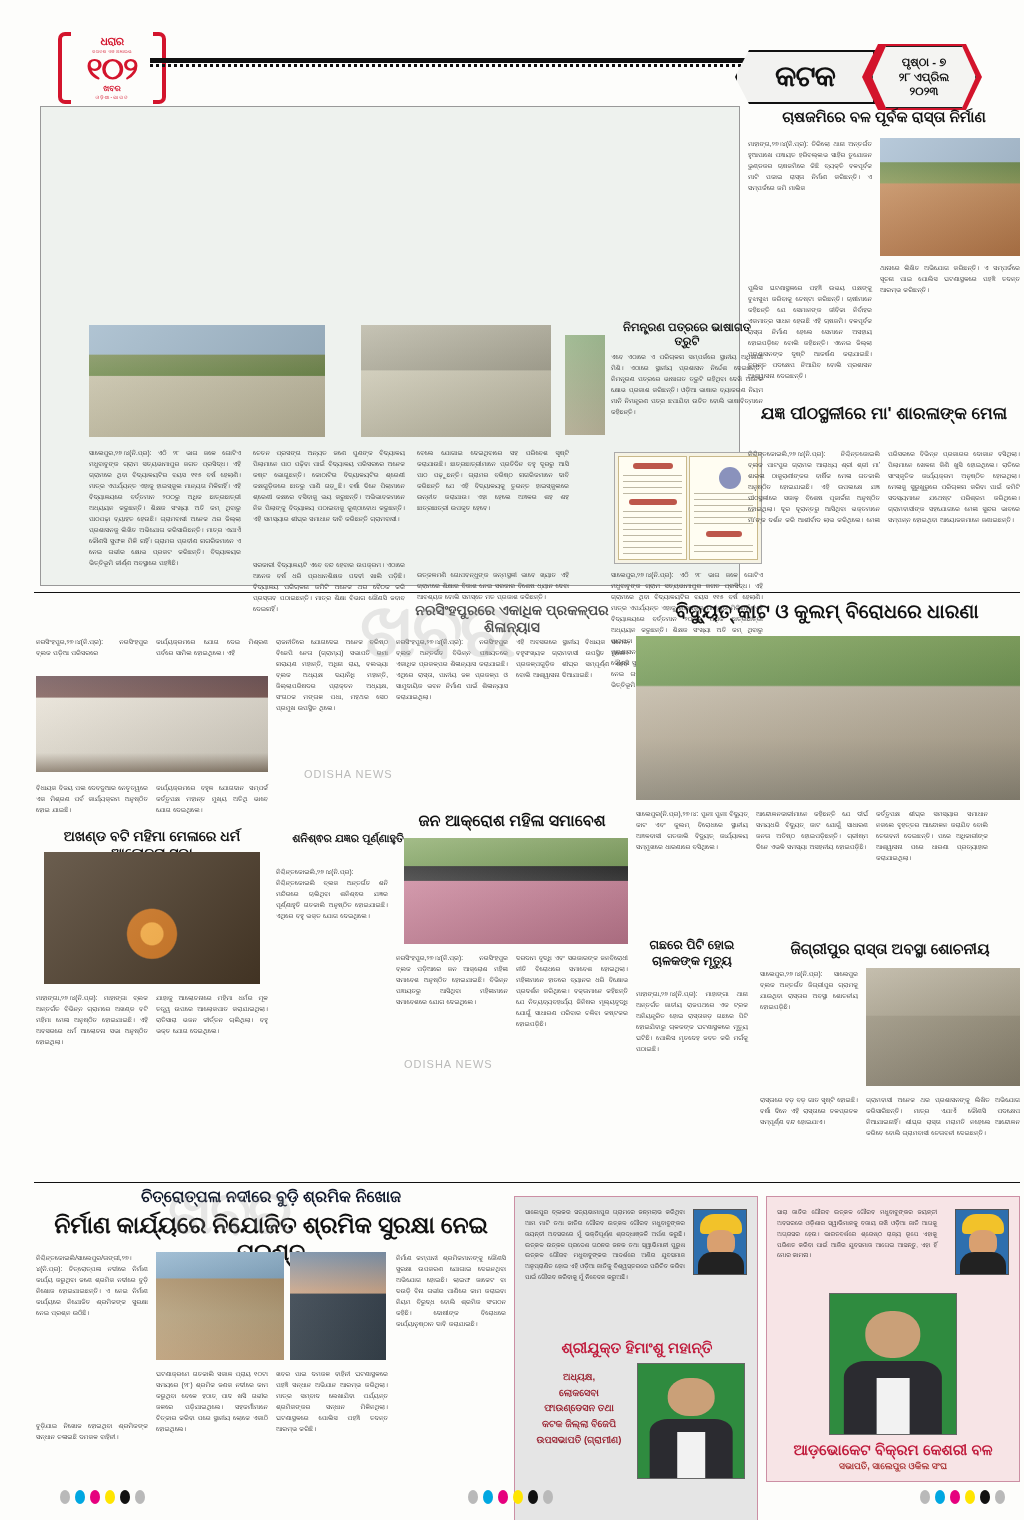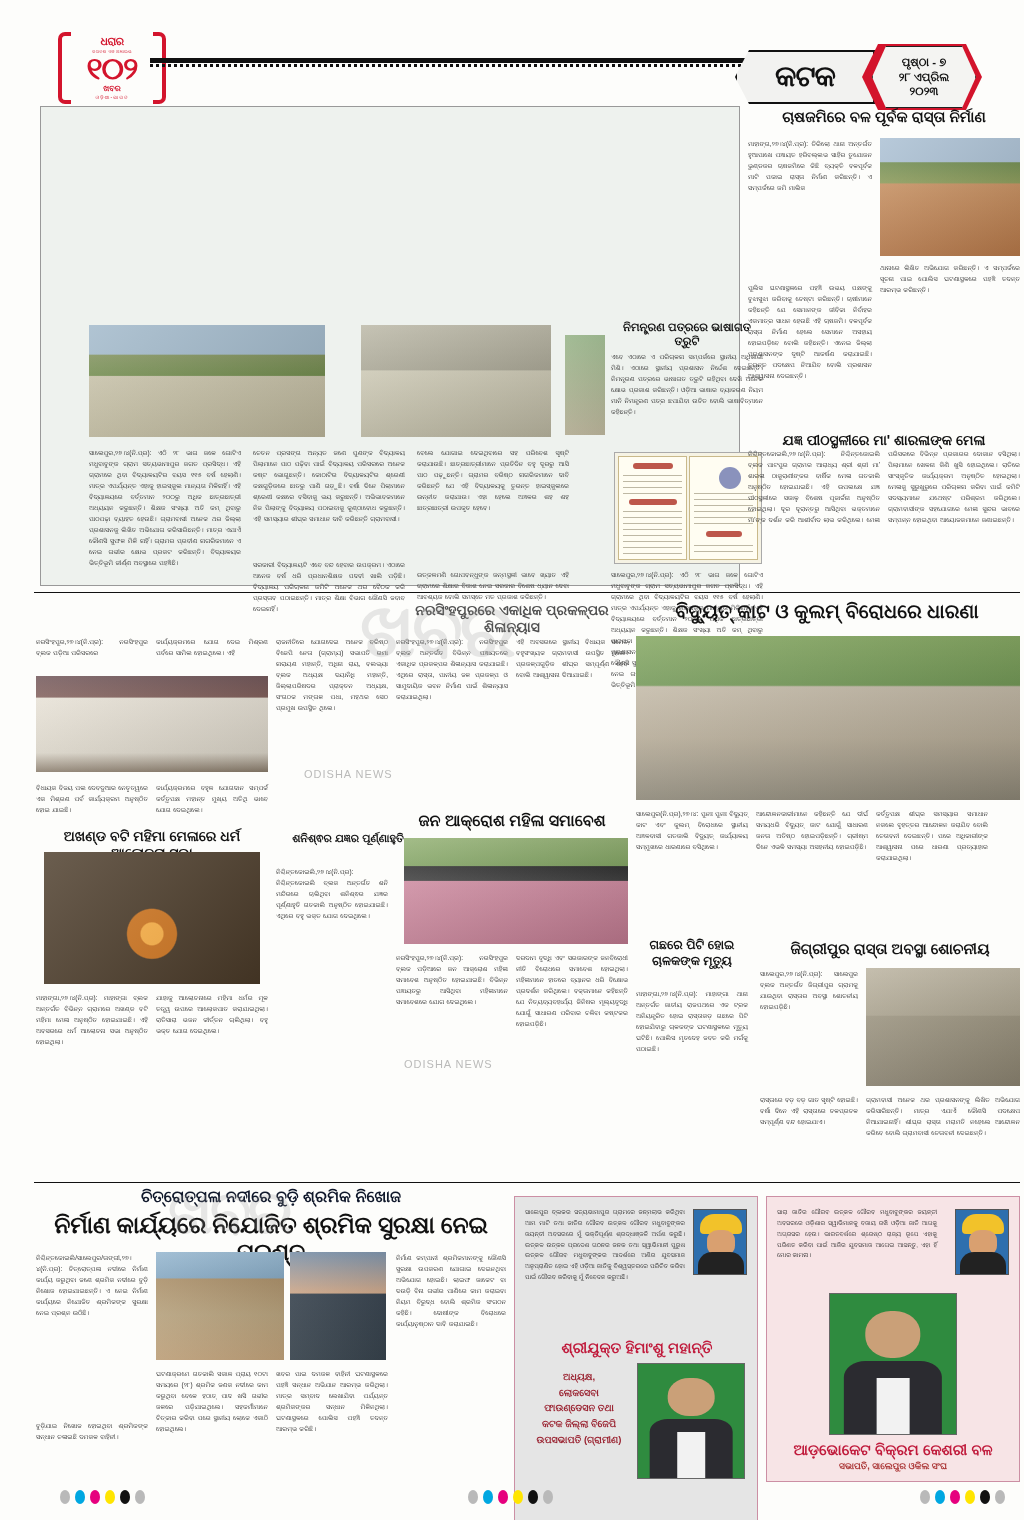--- a/index.html
+++ b/index.html
@@ -108,22 +108,22 @@
   .fc3{ left:376px; width:152px; }
 
   
   .tr-hl1{ position:absolute; left:748px; top:108px; width:272px;
     font-size:15px; font-weight:bold; text-align:center; color:#111;}
   .tr-photo1{ position:absolute; left:880px; top:138px; width:140px; height:118px; }
   .tr-text1{ position:absolute; left:748px; top:138px; width:124px; }
   .tr-text1b{ position:absolute; left:880px; top:262px; width:140px; }
   .tr-text1c{ position:absolute; left:748px; top:282px; width:124px; }
 
-  .tr-hl2{ position:absolute; left:748px; top:432px; width:272px;
-    font-size:14px; font-weight:bold; text-align:center; color:#111;}
+  .tr-hl2{ position:absolute; left:748px; top:404px; width:272px;
+    font-size:17px; font-weight:bold; text-align:center; color:#111;}
   .tr-text2{ position:absolute; left:748px; top:448px; width:272px; column-count:1; }
 
   
   .band2-rule{ position:absolute; left:34px; top:592px; width:986px; height:1.4px; background:#111; }
   .b2-hl1{ position:absolute; left:36px; top:600px; width:352px;
     font-size:19.5px; font-weight:bold; text-align:center; color:#111;}
   .b2-hl2{ position:absolute; left:392px; top:602px; width:240px;
     font-size:14px; font-weight:bold; text-align:center; color:#333; opacity:.85;}
   .b2-hl3{ position:absolute; left:634px; top:600px; width:386px;
     font-size:19.5px; font-weight:bold; text-align:center; color:#111;}

